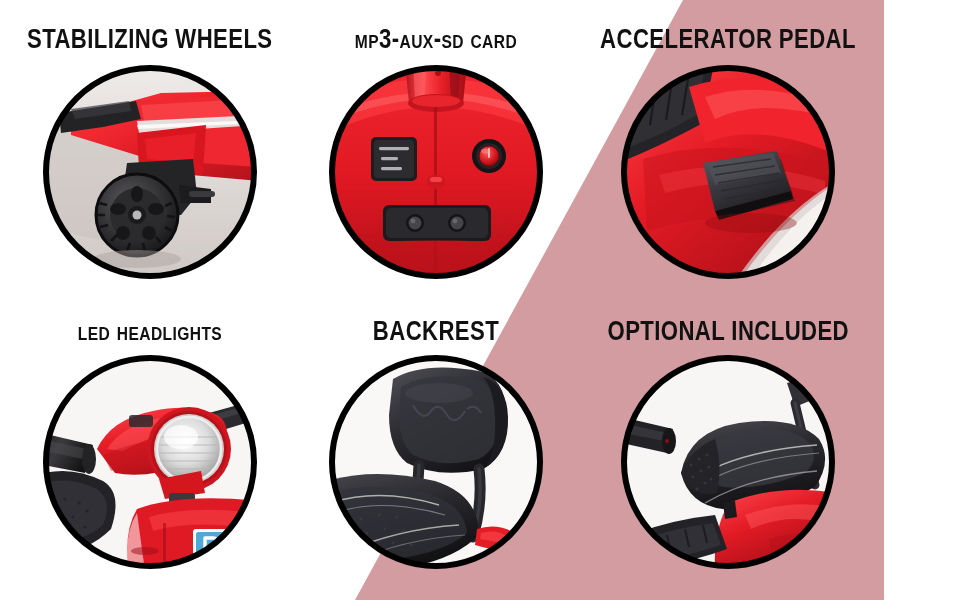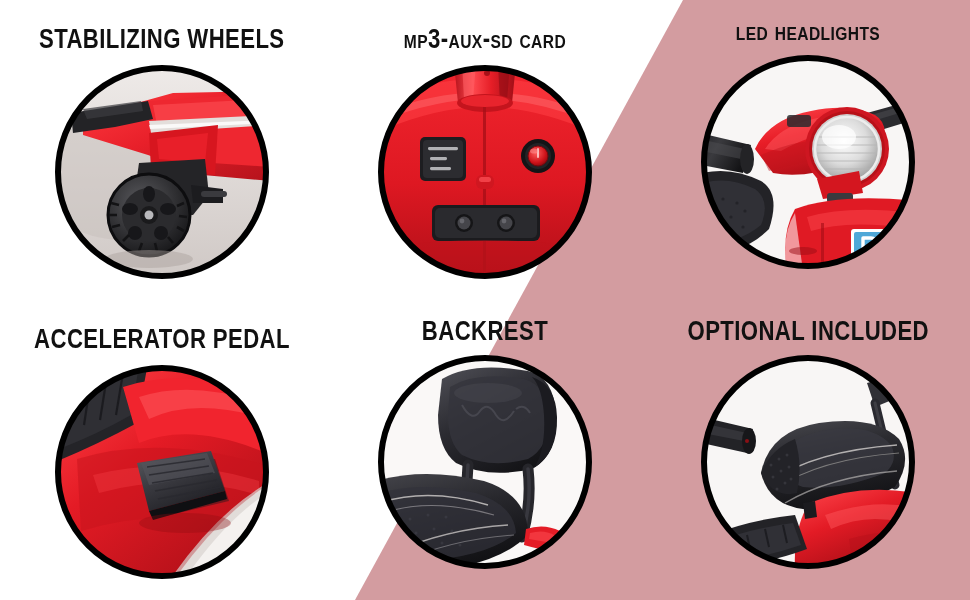--- a/index.html
+++ b/index.html
@@ -2,21 +2,21 @@
 <html><head>
 <meta charset="utf-8">
 <style>
   html, body {
     margin: 0;
     padding: 0;
     background: #ffffff;
   }
   #page {
     position: relative;
-    width: 970px;
+    width: 884px;
     height: 600px;
     overflow: hidden;
     background: #e5e5e5;
     font-family: "Liberation Sans", sans-serif;
   }
 
   
   .bg-wedge {
     position: absolute;
     inset: 0;
@@ -234,20 +234,79 @@
             <circle cx="130" cy="160" r="6.5" fill="#45454A"></circle>
             <circle cx="128" cy="158" r="2.4" fill="#6E6E74" opacity="0.8"></circle>
 
             <path d="M0 186 Q109 168 218 186 L218 218 L0 218 Z" fill="#C2131C" opacity="0.45"></path>
           </g>
           <circle cx="109" cy="109" r="104" fill="none" stroke="#000000" stroke-width="6"></circle>
         </svg>
       </div>
     </div>
 
+    <div class="cell">
+      <div class="heading allcaps">Accelerator pedal</div>
+      <div class="photo-wrap">
+        <svg viewBox="0 0 218 218">
+          <defs>
+            <clipPath id="clip3">
+                <circle cx="109" cy="109" r="104"></circle>
+              </clipPath>
+            <linearGradient id="g3floor" x1="0.1" y1="0" x2="0.9" y2="1">
+              <stop offset="0%" stop-color="#FF4146"></stop>
+              <stop offset="40%" stop-color="#E41B25"></stop>
+              <stop offset="100%" stop-color="#A80E16"></stop>
+            </linearGradient>
+            <linearGradient id="g3pedal" x1="0" y1="0" x2="0.6" y2="1">
+              <stop offset="0%" stop-color="#5C5C62"></stop>
+              <stop offset="50%" stop-color="#3A3A40"></stop>
+              <stop offset="100%" stop-color="#1F1F24"></stop>
+            </linearGradient>
+          </defs>
+          <g clip-path="url(#clip3)">
+            <rect x="0" y="0" width="218" height="218" fill="url(#g3floor)"></rect>
+
+            <path d="M-10 10 L96 -6 L84 60 Q40 84 -10 104 Z" fill="#242428"></path>
+            <path d="M-10 18 L86 2 L78 52 Q40 74 -10 92 Z" fill="#2F2F34"></path>
+            <g stroke="#17171B" stroke-width="2.2" opacity="0.8">
+              <line x1="6" y1="22" x2="0" y2="70"></line>
+              <line x1="22" y1="19" x2="15" y2="66"></line>
+              <line x1="38" y1="16" x2="31" y2="62"></line>
+              <line x1="54" y1="13" x2="47" y2="57"></line>
+              <line x1="70" y1="10" x2="63" y2="52"></line>
+            </g>
+
+            <path d="M70 24 Q130 4 218 30 L218 92 Q140 58 86 80 Z" fill="#F1242E"></path>
+            <path d="M86 34 Q140 16 214 42 L214 56 Q142 34 96 56 Z" fill="#FF5C60" opacity="0.5"></path>
+
+            <path d="M24 96 Q110 70 218 104 L218 170 Q120 140 28 168 Z" fill="#C8141D" opacity="0.55"></path>
+            <path d="M40 112 Q120 92 206 118 L206 132 Q124 108 46 130 Z" fill="#FF4A50" opacity="0.3"></path>
+
+            <path d="M218 120 Q168 150 120 218 L218 218 Z" fill="#F4F1EF"></path>
+            <path d="M218 118 Q164 148 116 218 L130 218 Q176 152 218 128 Z" fill="#D9D3D0" opacity="0.7"></path>
+
+            <path d="M86 106 L162 96 L176 138 L100 156 Z" fill="#18181C" opacity="0.45"></path>
+            <path d="M84 100 L158 88 L172 128 L96 148 Z" fill="url(#g3pedal)"></path>
+            <path d="M88 100 L154 90 L162 110 L96 122 Z" fill="#55555C" opacity="0.55"></path>
+            <g stroke="#2A2A30" stroke-width="1.3" opacity="0.85">
+              <line x1="94" y1="104" x2="152" y2="96"></line>
+              <line x1="96" y1="112" x2="156" y2="103"></line>
+              <line x1="99" y1="120" x2="160" y2="110"></line>
+              <line x1="102" y1="128" x2="164" y2="117"></line>
+              <line x1="105" y1="136" x2="168" y2="124"></line>
+            </g>
+            <path d="M96 148 L172 128 L174 136 L100 157 Z" fill="#0F0F12"></path>
+            <ellipse cx="132" cy="160" rx="46" ry="10" fill="#8E0B12" opacity="0.35"></ellipse>
+          </g>
+          <circle cx="109" cy="109" r="104" fill="none" stroke="#000000" stroke-width="6"></circle>
+        </svg>
+      </div>
+    </div>
+
     <div class="cell row2">
       <div class="heading">LED headlights</div>
       <div class="photo-wrap">
         <svg viewBox="0 0 218 218">
           <defs>
             <clipPath id="clip4">
                 <circle cx="109" cy="109" r="104"></circle>
               </clipPath>
             <linearGradient id="g4red" x1="0" y1="0" x2="0.5" y2="1">
               <stop offset="0%" stop-color="#FF4A50"></stop>
@@ -318,79 +377,20 @@
             <path d="M96 160 L104 218 L88 218 Q82 182 96 160 Z" fill="#FFFFFF" opacity="0.55"></path>
             <rect x="122" y="170" width="3" height="48" fill="#A40D15" opacity="0.6"></rect>
 
             <rect x="152" y="176" width="34" height="34" rx="3" fill="#FFFFFF"></rect>
             <rect x="155" y="179" width="28" height="28" rx="2" fill="#4FA8D8"></rect>
             <path d="M164 185 L164 202 M164 185 L172 185 Q177 185 177 190 Q177 195 172 195 L164 195" stroke="#FFFFFF" stroke-width="3.4" fill="none" stroke-linecap="round"></path>
 
             <g fill="#9A0C13" opacity="0.5">
               <ellipse cx="104" cy="198" rx="14" ry="4"></ellipse>
             </g>
-          </g>
-          <circle cx="109" cy="109" r="104" fill="none" stroke="#000000" stroke-width="6"></circle>
-        </svg>
-      </div>
-    </div>
-
-    <div class="cell">
-      <div class="heading allcaps">Accelerator pedal</div>
-      <div class="photo-wrap">
-        <svg viewBox="0 0 218 218">
-          <defs>
-            <clipPath id="clip3">
-                <circle cx="109" cy="109" r="104"></circle>
-              </clipPath>
-            <linearGradient id="g3floor" x1="0.1" y1="0" x2="0.9" y2="1">
-              <stop offset="0%" stop-color="#FF4146"></stop>
-              <stop offset="40%" stop-color="#E41B25"></stop>
-              <stop offset="100%" stop-color="#A80E16"></stop>
-            </linearGradient>
-            <linearGradient id="g3pedal" x1="0" y1="0" x2="0.6" y2="1">
-              <stop offset="0%" stop-color="#5C5C62"></stop>
-              <stop offset="50%" stop-color="#3A3A40"></stop>
-              <stop offset="100%" stop-color="#1F1F24"></stop>
-            </linearGradient>
-          </defs>
-          <g clip-path="url(#clip3)">
-            <rect x="0" y="0" width="218" height="218" fill="url(#g3floor)"></rect>
-
-            <path d="M-10 10 L96 -6 L84 60 Q40 84 -10 104 Z" fill="#242428"></path>
-            <path d="M-10 18 L86 2 L78 52 Q40 74 -10 92 Z" fill="#2F2F34"></path>
-            <g stroke="#17171B" stroke-width="2.2" opacity="0.8">
-              <line x1="6" y1="22" x2="0" y2="70"></line>
-              <line x1="22" y1="19" x2="15" y2="66"></line>
-              <line x1="38" y1="16" x2="31" y2="62"></line>
-              <line x1="54" y1="13" x2="47" y2="57"></line>
-              <line x1="70" y1="10" x2="63" y2="52"></line>
-            </g>
-
-            <path d="M70 24 Q130 4 218 30 L218 92 Q140 58 86 80 Z" fill="#F1242E"></path>
-            <path d="M86 34 Q140 16 214 42 L214 56 Q142 34 96 56 Z" fill="#FF5C60" opacity="0.5"></path>
-
-            <path d="M24 96 Q110 70 218 104 L218 170 Q120 140 28 168 Z" fill="#C8141D" opacity="0.55"></path>
-            <path d="M40 112 Q120 92 206 118 L206 132 Q124 108 46 130 Z" fill="#FF4A50" opacity="0.3"></path>
-
-            <path d="M218 120 Q168 150 120 218 L218 218 Z" fill="#F4F1EF"></path>
-            <path d="M218 118 Q164 148 116 218 L130 218 Q176 152 218 128 Z" fill="#D9D3D0" opacity="0.7"></path>
-
-            <path d="M86 106 L162 96 L176 138 L100 156 Z" fill="#18181C" opacity="0.45"></path>
-            <path d="M84 100 L158 88 L172 128 L96 148 Z" fill="url(#g3pedal)"></path>
-            <path d="M88 100 L154 90 L162 110 L96 122 Z" fill="#55555C" opacity="0.55"></path>
-            <g stroke="#2A2A30" stroke-width="1.3" opacity="0.85">
-              <line x1="94" y1="104" x2="152" y2="96"></line>
-              <line x1="96" y1="112" x2="156" y2="103"></line>
-              <line x1="99" y1="120" x2="160" y2="110"></line>
-              <line x1="102" y1="128" x2="164" y2="117"></line>
-              <line x1="105" y1="136" x2="168" y2="124"></line>
-            </g>
-            <path d="M96 148 L172 128 L174 136 L100 157 Z" fill="#0F0F12"></path>
-            <ellipse cx="132" cy="160" rx="46" ry="10" fill="#8E0B12" opacity="0.35"></ellipse>
           </g>
           <circle cx="109" cy="109" r="104" fill="none" stroke="#000000" stroke-width="6"></circle>
         </svg>
       </div>
     </div>
 
     <div class="cell row2">
       <div class="heading allcaps">Backrest</div>
       <div class="photo-wrap">
         <svg viewBox="0 0 218 218">

